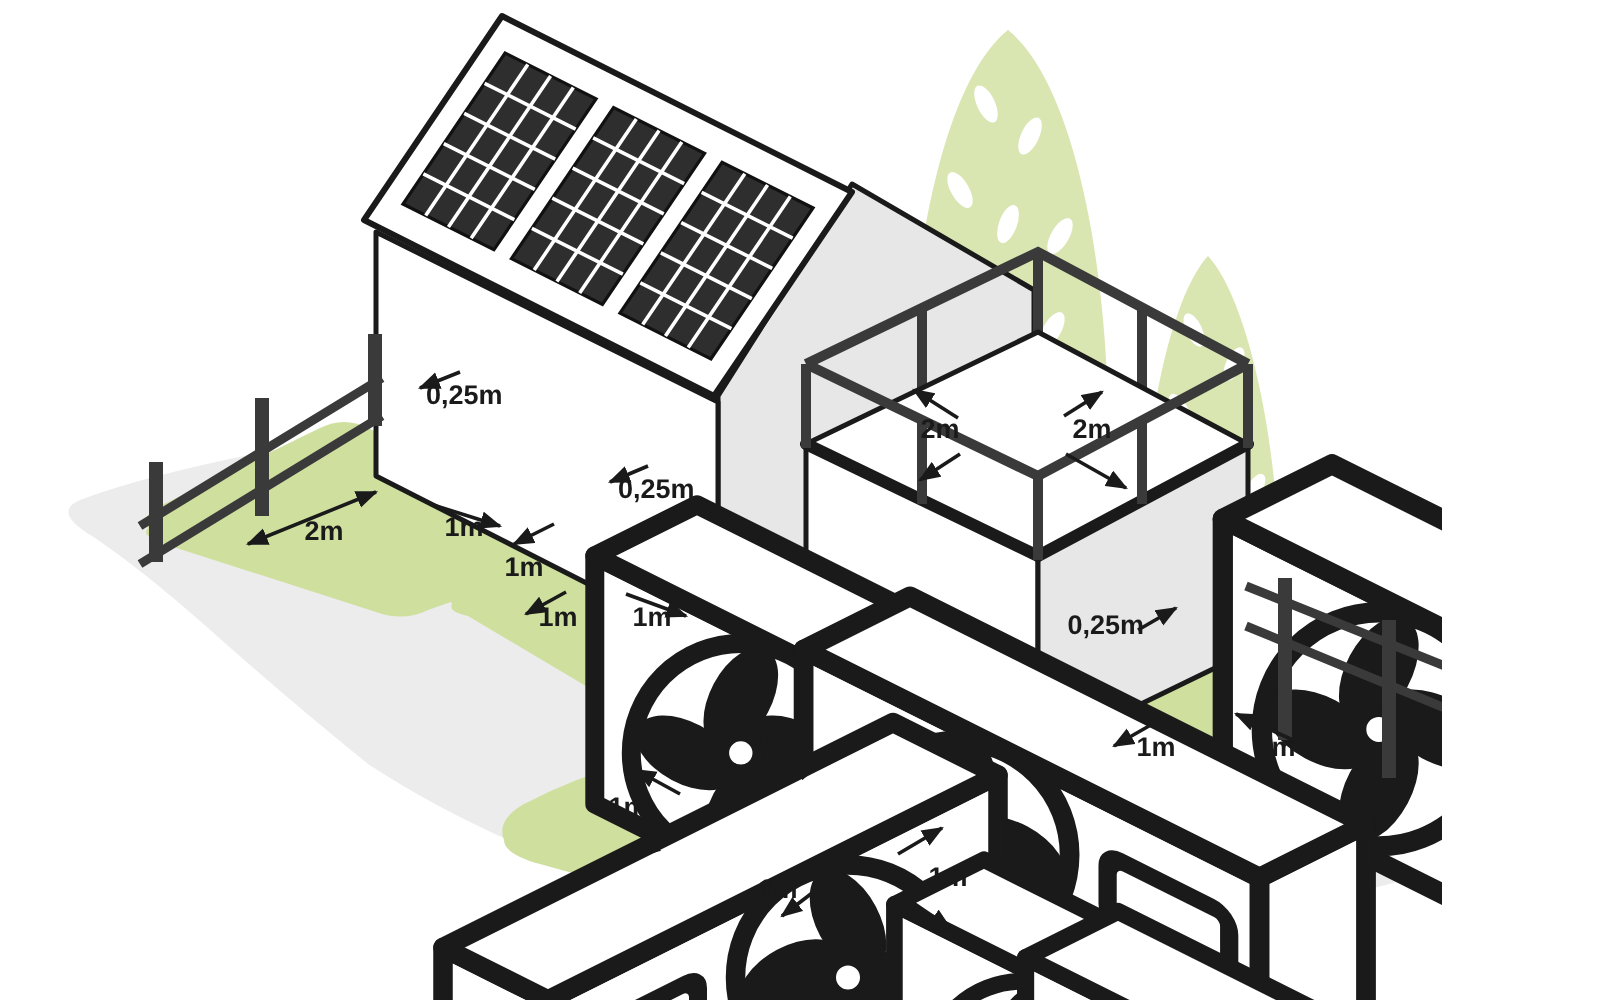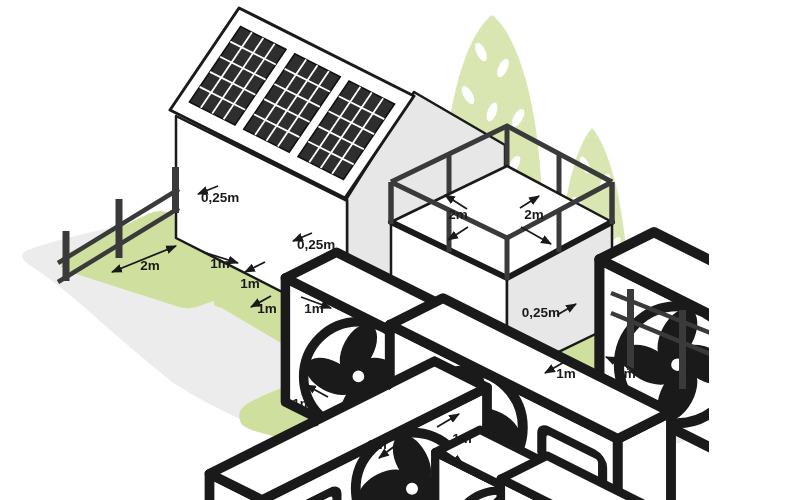--- a/index.html
+++ b/index.html
@@ -1,16 +1,16 @@
 <!DOCTYPE html>
 <html style="--line: #1a1a1a; --grass: #cfdf9e; --tree: #d9e6b1; --ground: #ececec; --wall_shade: #e7e7e7; --panel: #2e2e2e; --fence: #3a3a3a;"><head>
 <meta charset="utf-8">
 <style>
   html,body{margin:0;padding:0;background:#fff;}
-  .stage{position:relative;width:709px;height:500px;background:#fff;overflow:hidden;}
+  .stage{position:relative;width:709px;height:500px;background:#fff;overflow:hidden;padding-left:12px;}
   svg{display:block;}
   .lbl{font-family:"Liberation Sans",sans-serif;font-weight:700;font-size:13.5px;fill:var(--line,#1a1a1a);}
   .lbl-mid{text-anchor:middle;}
   .lbl-end{text-anchor:end;}
   .ground{fill:var(--ground,#ececec);}
   .grass{fill:var(--grass,#cfdf9e);}
   .tree{fill:var(--tree,#d9e6b1);}
   .leaf{fill:#ffffff;}
   .wall{fill:#ffffff;stroke:var(--line,#1a1a1a);stroke-width:2.5;stroke-linejoin:round;}
   .wall-shade{fill:var(--wall_shade,#e7e7e7);stroke:var(--line,#1a1a1a);stroke-width:2.5;stroke-linejoin:round;}

